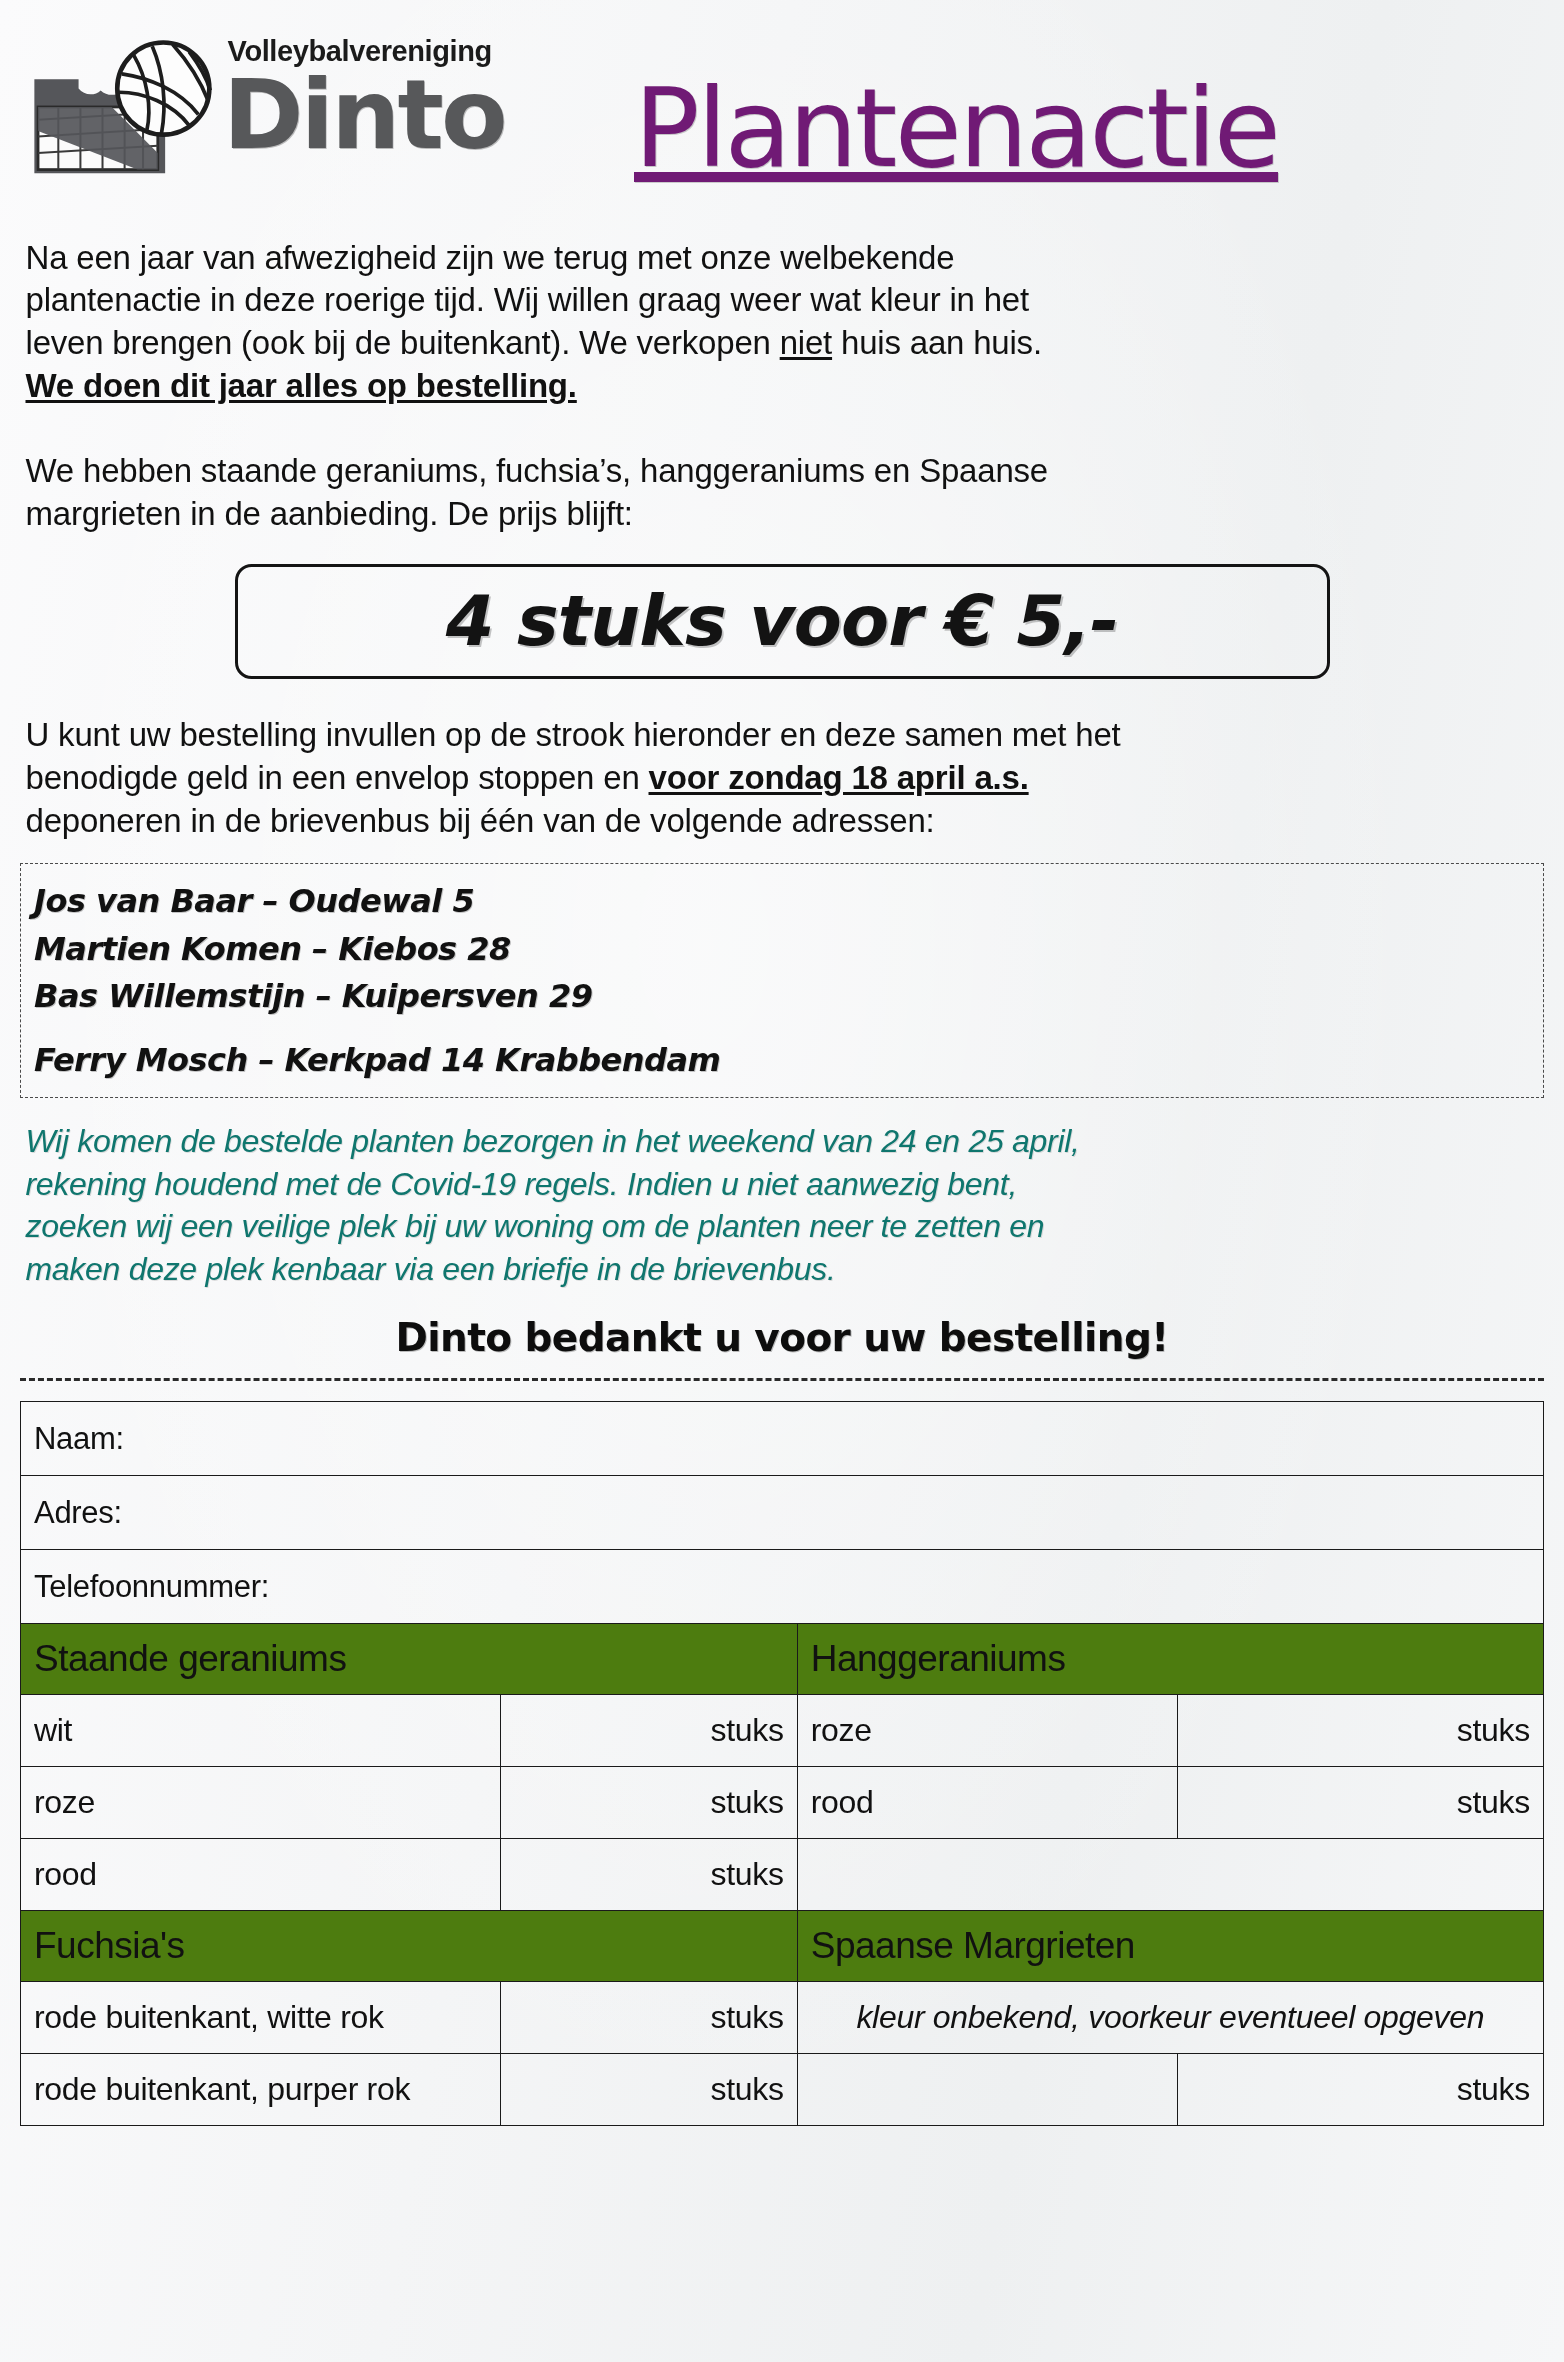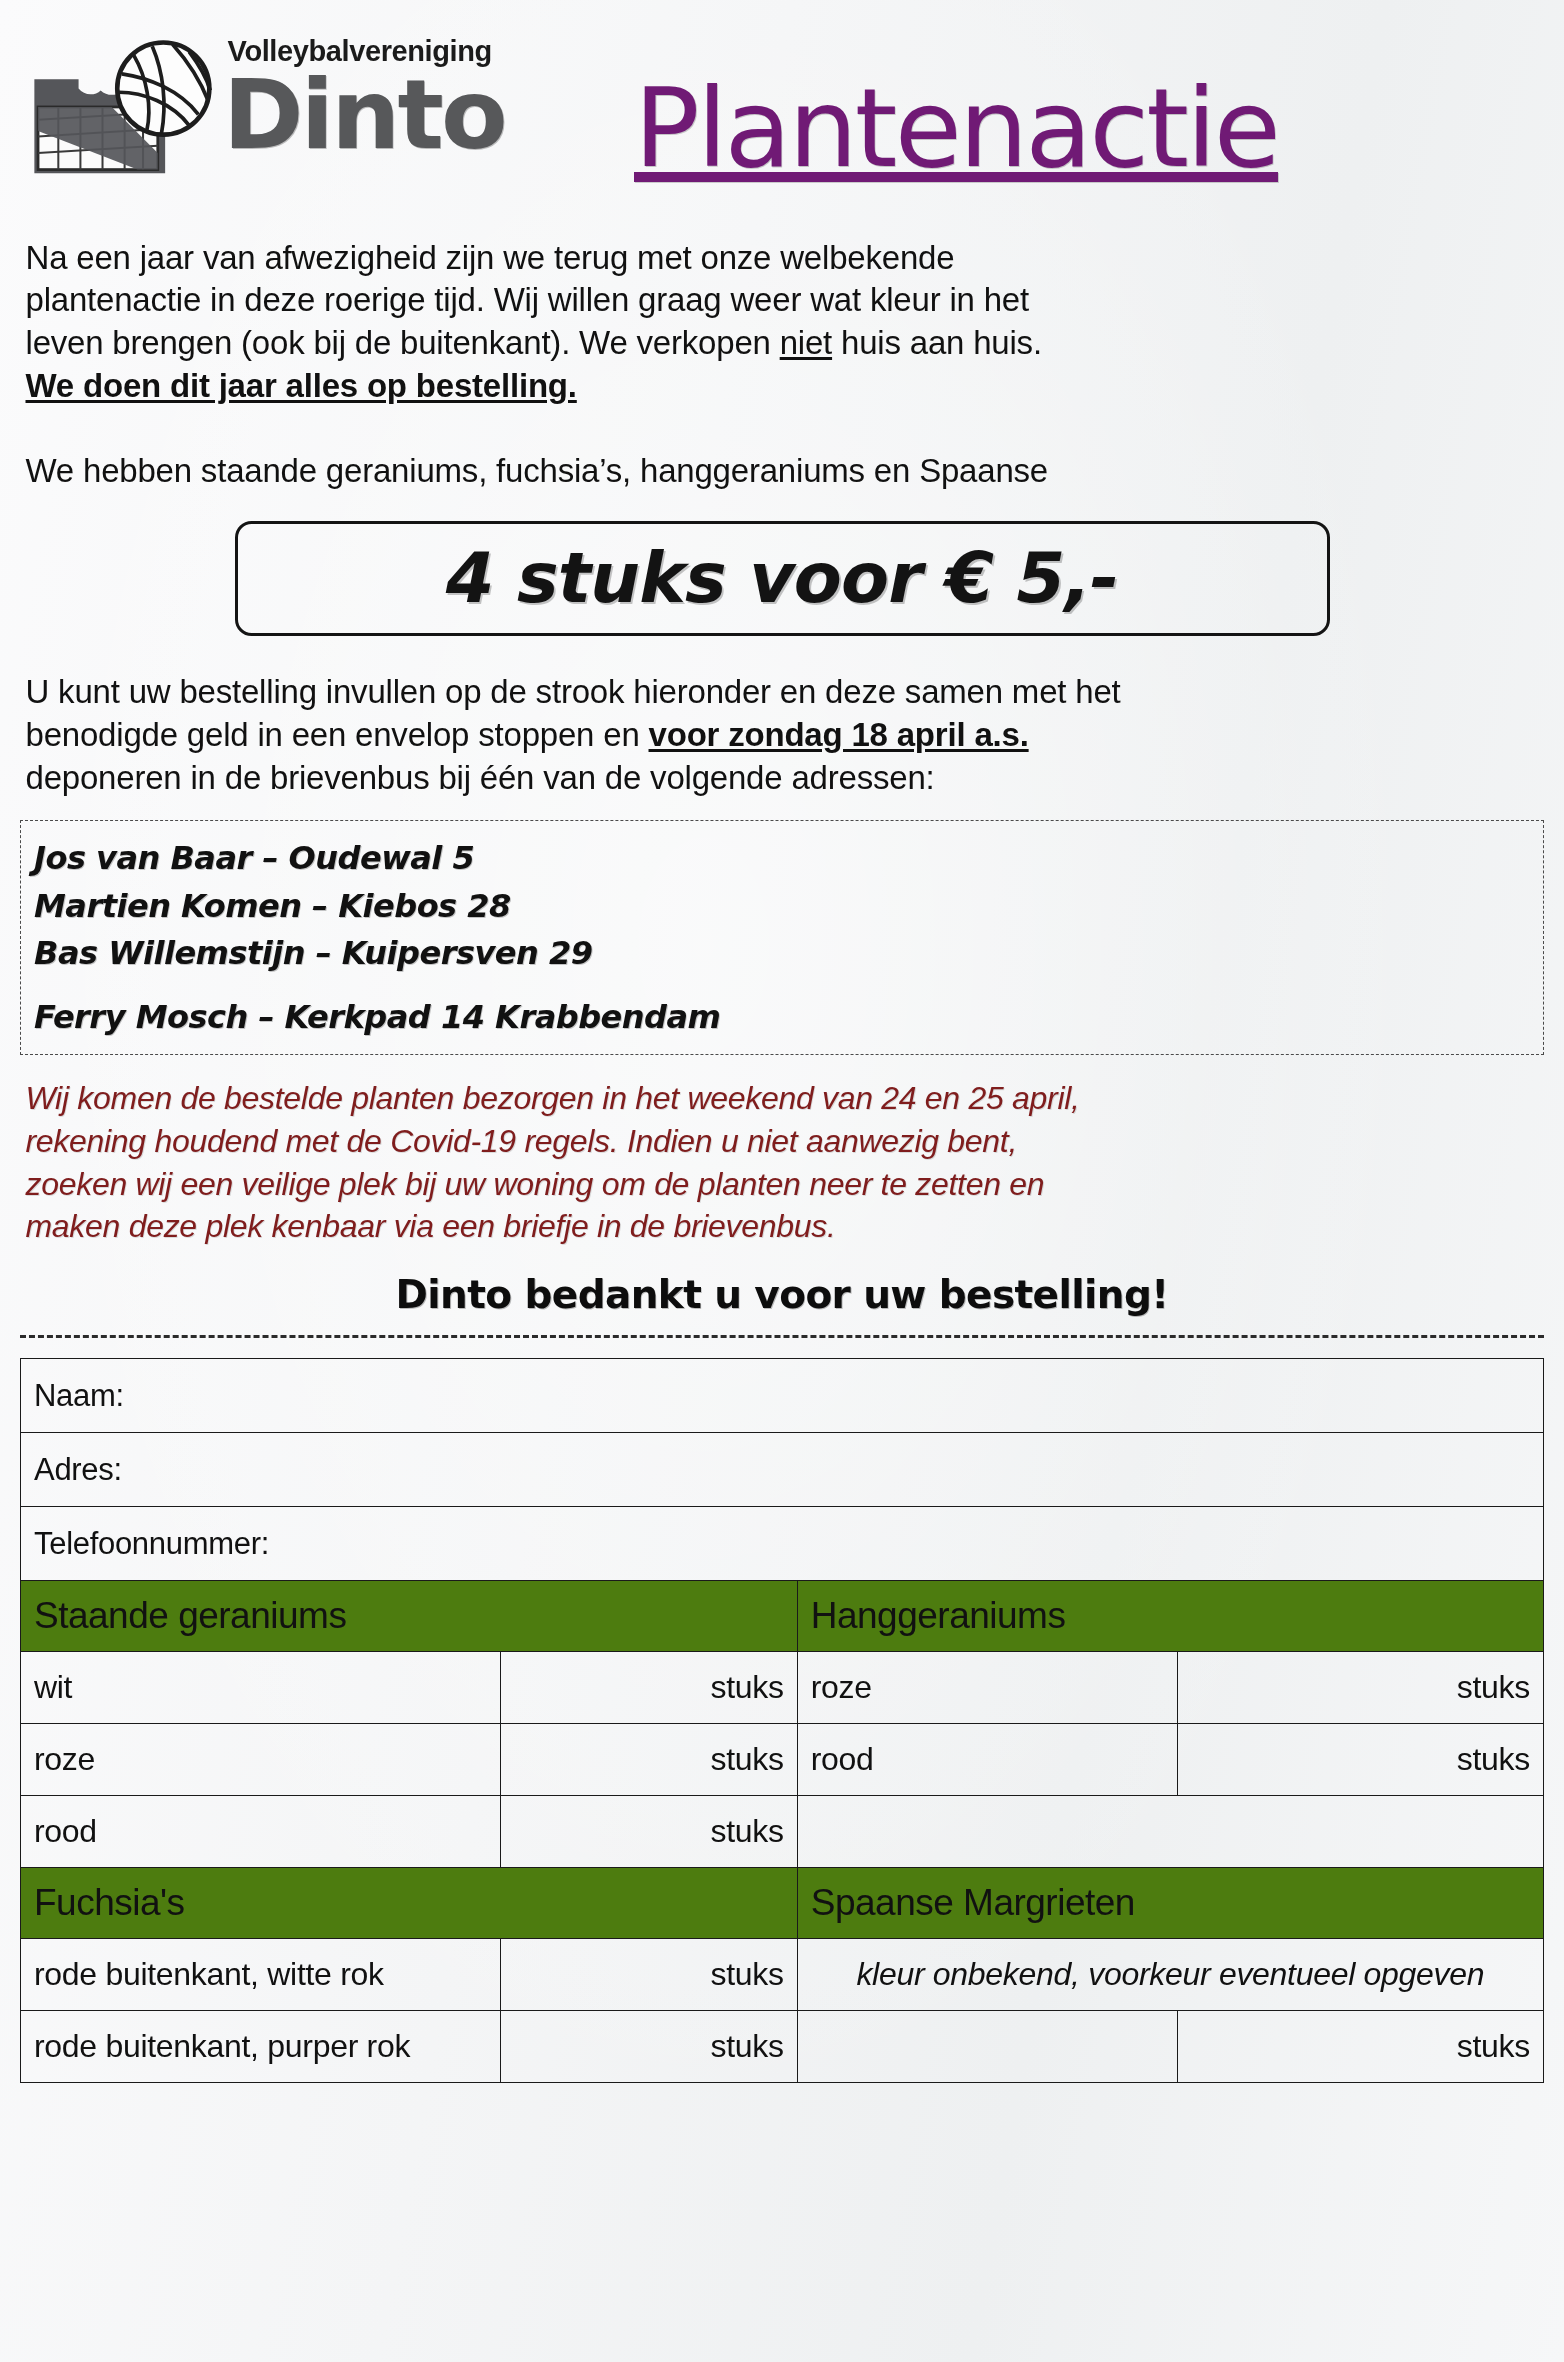--- a/index.html
+++ b/index.html
@@ -87,21 +87,21 @@
     letter-spacing:-0.5px;line-height:1.48;color:#111;
     text-shadow:0.9px 0.9px 0 rgba(0,0,0,.22);
     font-family:"DejaVu Sans", sans-serif;
     white-space:nowrap;
   }
   .addrlast{margin-top:16.6px;}
 
   
   .ital{
     font-size:32px;font-style:italic;line-height:1.33;
-    letter-spacing:-0.3px;color:#7f1d1d;margin:22px 0 0 5.5px;
+    letter-spacing:-0.3px;color:#0f766e;margin:22px 0 0 5.5px;
     text-shadow:0.9px 0.9px 0 rgba(0,0,0,.12);
   }
   .thanks{
     text-align:center;font-size:39px;font-weight:bold;
     letter-spacing:-0.6px;margin-top:24px;color:#0d0d0d;
     text-shadow:0.9px 0.9px 0 rgba(0,0,0,.25);
     font-family:"DejaVu Sans", sans-serif;
   }
 
   
@@ -188,20 +188,21 @@
 
   <div class="para p1">
     <div>Na een jaar van afwezigheid zijn we terug met onze welbekende</div>
     <div>plantenactie in deze roerige tijd. Wij willen graag weer wat kleur in het</div>
     <div><span>leven brengen (ook bij de buitenkant). We verkopen </span><span class="u">niet</span><span> huis aan huis.</span></div>
     <div class="bu">We doen dit jaar alles op bestelling.</div>
   </div>
 
   <div class="para p2">
     <div>We hebben staande geraniums, fuchsia’s, hanggeraniums en Spaanse</div>
+    <div>margrieten in de aanbieding. De prijs blijft:</div>
   </div>
 
   <div class="priceboxwrap">
     <div class="pricebox">
       <span class="pricetext">4 stuks voor € 5,-</span>
     </div>
   </div>
 
   <div class="para p3">
     <div>U kunt uw bestelling invullen op de strook hieronder en deze samen met het</div>

